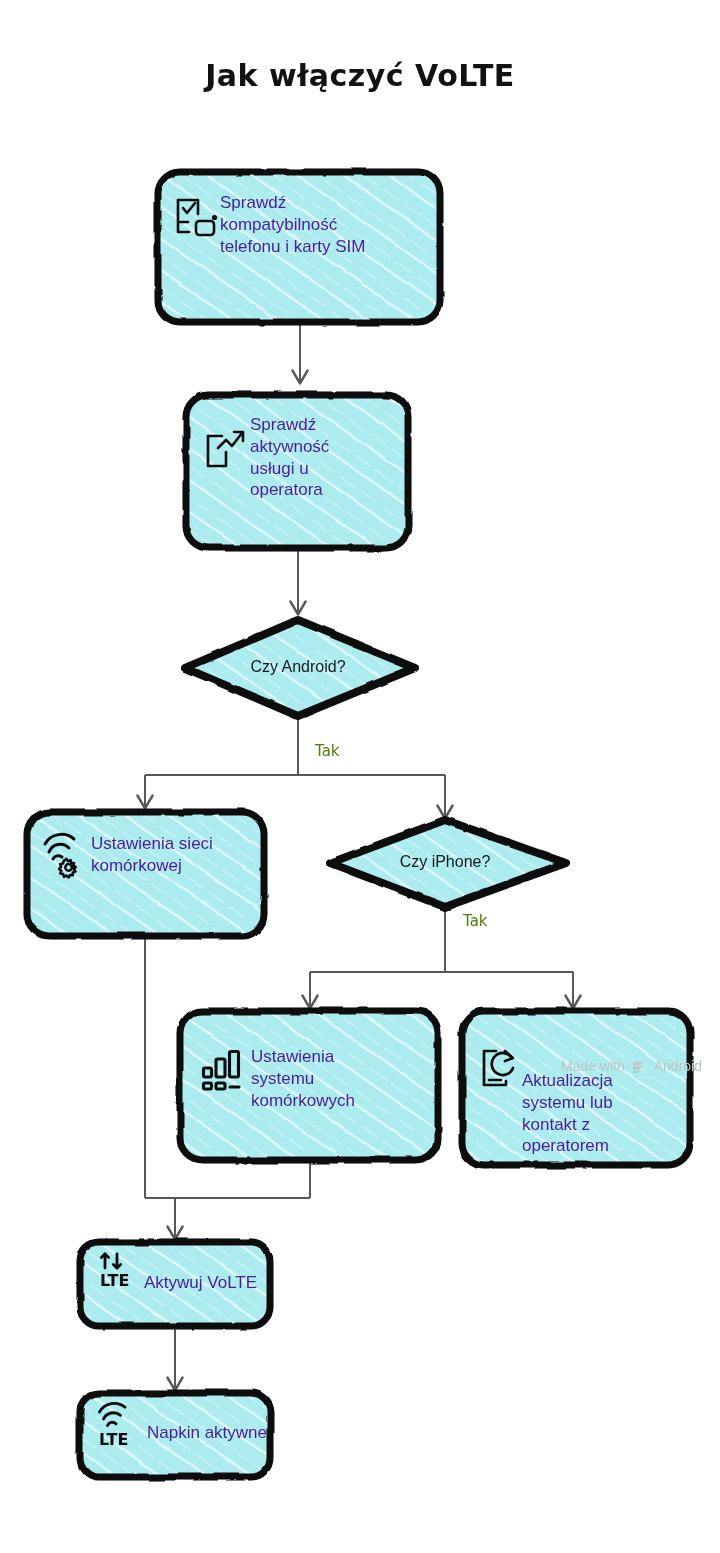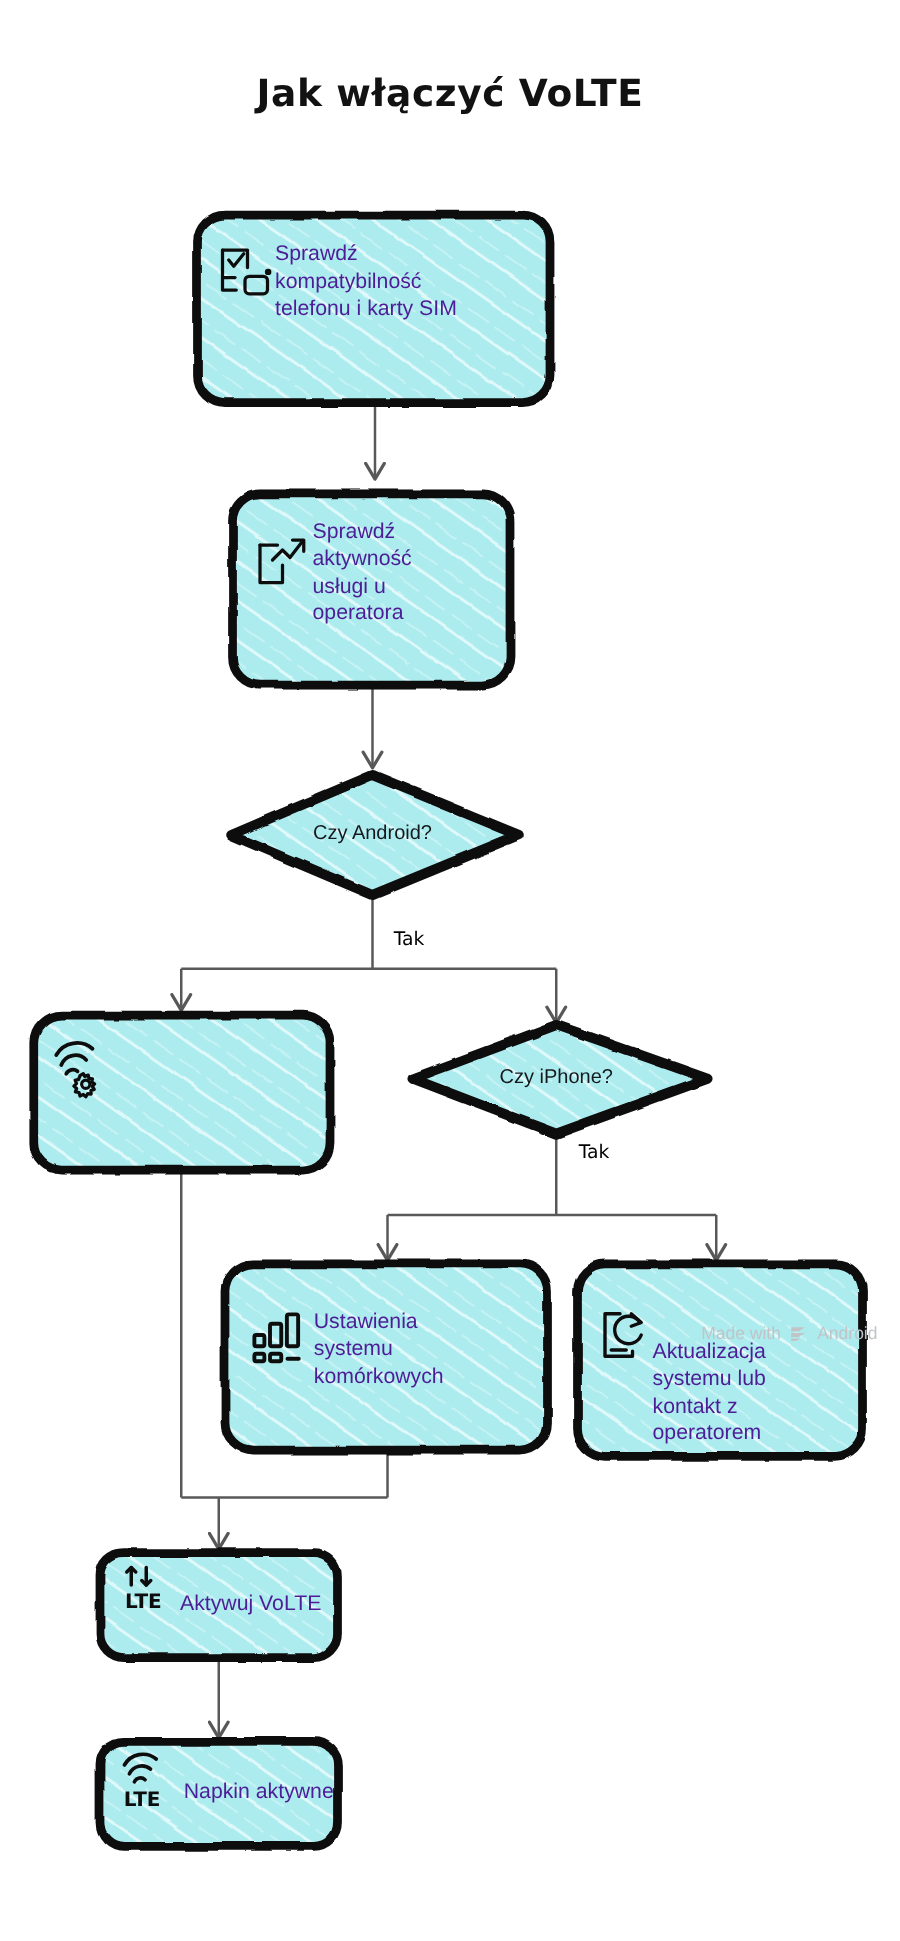--- a/index.html
+++ b/index.html
@@ -64,21 +64,21 @@
     font-family: "Liberation Sans", sans-serif;
     font-size: 16px;
     text-align: center;
     pointer-events: none;
   }
 
   .edge-label {
     position: absolute;
     font-family: "DejaVu Sans", sans-serif;
     font-size: 15px;
-    color: #000000;
+    color: #4d7c0f;
     pointer-events: none;
   }
 
   
   .footer {
     position: absolute;
     right: 18px;
     bottom: 32px;
     display: flex;
     align-items: center;
@@ -250,20 +250,22 @@
 kompatybilność
 telefonu i karty SIM</div>
 
   <div class="node-text" style="left:250px; top:414px; width:150px;">Sprawdź
 aktywność
 usługi u
 operatora</div>
 
   <div class="diamond-text" style="left:198px; top:658px; width:200px;">Czy Android?</div>
 
+  <div class="node-text" style="left:91px; top:833px; width:170px;">Ustawienia sieci
+komórkowej</div>
 
   <div class="diamond-text" style="left:345px; top:853px; width:200px;">Czy iPhone?</div>
 
   <div class="node-text" style="left:251px; top:1046px; width:170px;">Ustawienia
 systemu
 komórkowych</div>
 
   <div class="node-text" style="left:522px; top:1024px; width:160px;margin-top:46px;">Aktualizacja
 systemu lub
 kontakt z

